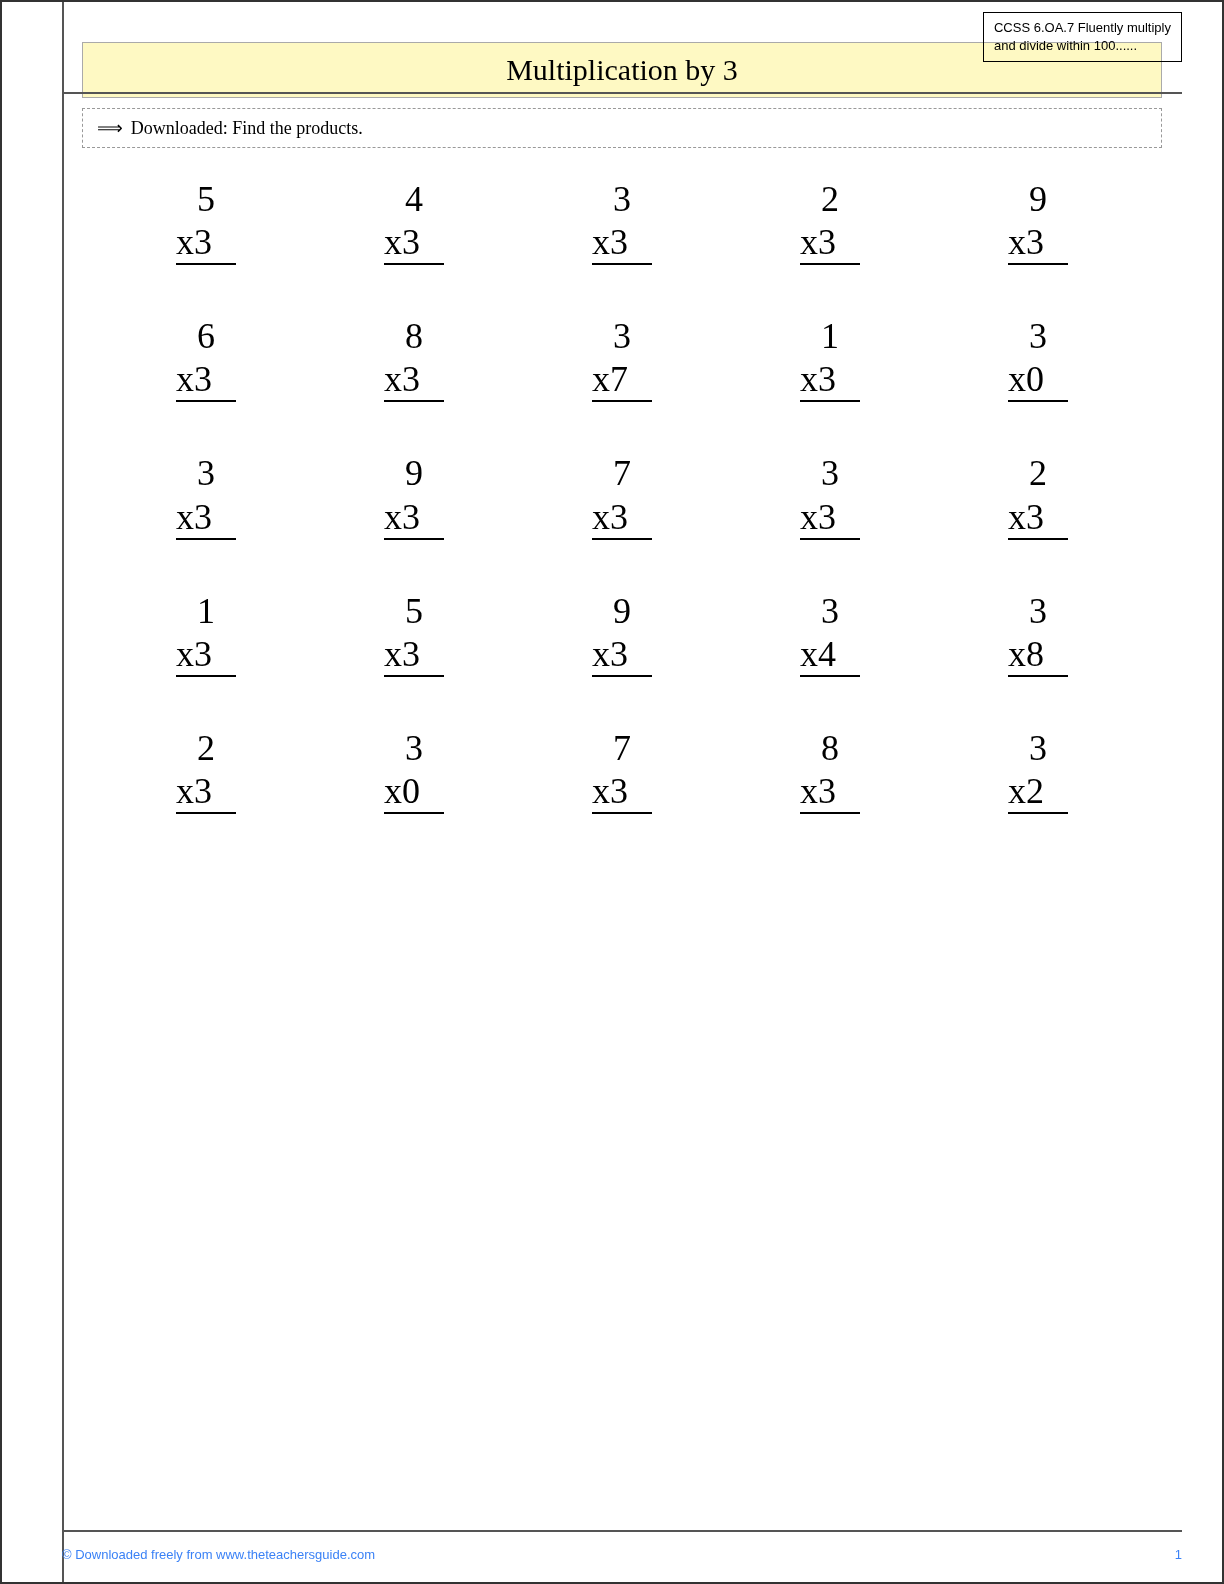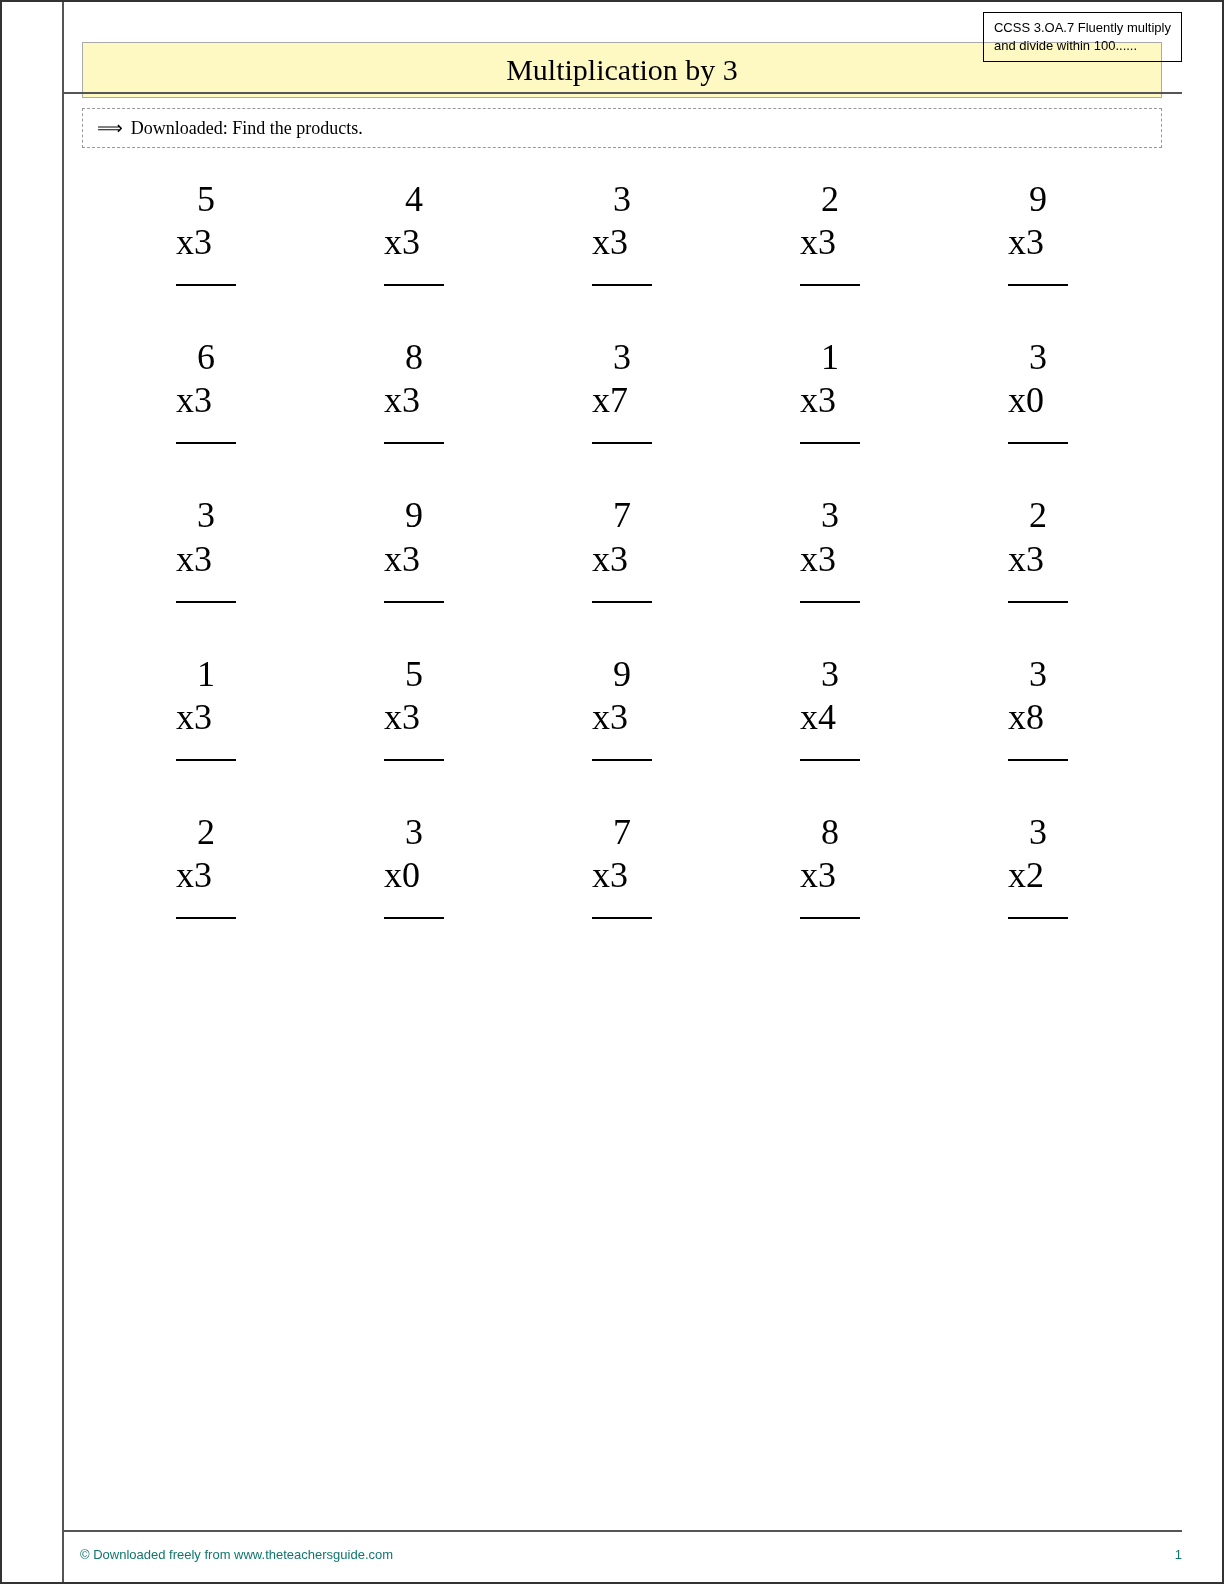--- a/index.html
+++ b/index.html
@@ -137,52 +137,51 @@
       font-size: 36px;
       font-family: 'Comic Sans MS', cursive;
       line-height: 1.2;
       text-align: center;
     }
 
     .multiplier {
       font-size: 36px;
       font-family: 'Comic Sans MS', cursive;
       border-bottom: 2px solid #000;
-      padding-bottom: 21px;
+      padding-bottom: 0;
       text-decoration: none;
       display: inline-block;
       text-align: left;
       min-width: 60px;
     }
 
     
     .footer {
       position: absolute;
       bottom: 20px;
       left: 60px;
       right: 40px;
       display: flex;
       justify-content: space-between;
       align-items: center;
       font-family: Arial, sans-serif;
       font-size: 13px;
-      color: #0f766e;
-      margin-left: 18px;
+      color: #3b82f6;
     }
   </style>
 </head>
 <body>
 
 <div class="page">
 
   <div class="top-line"></div>
   <div class="bottom-line"></div>
 
   <div class="standard-box">
-    <span>CCSS 3.OA.7 Fluently multiply</span><br>
+    <span>CCSS 6.OA.7 Fluently multiply</span><br>
     <span>and divide  within 100......</span>
   </div>
 
 
   <div class="title-box">
     <span>Multiplication by 3</span>
   </div>
 
   <div class="directions-box">
     <span class="arrow-icon">⟹</span>

